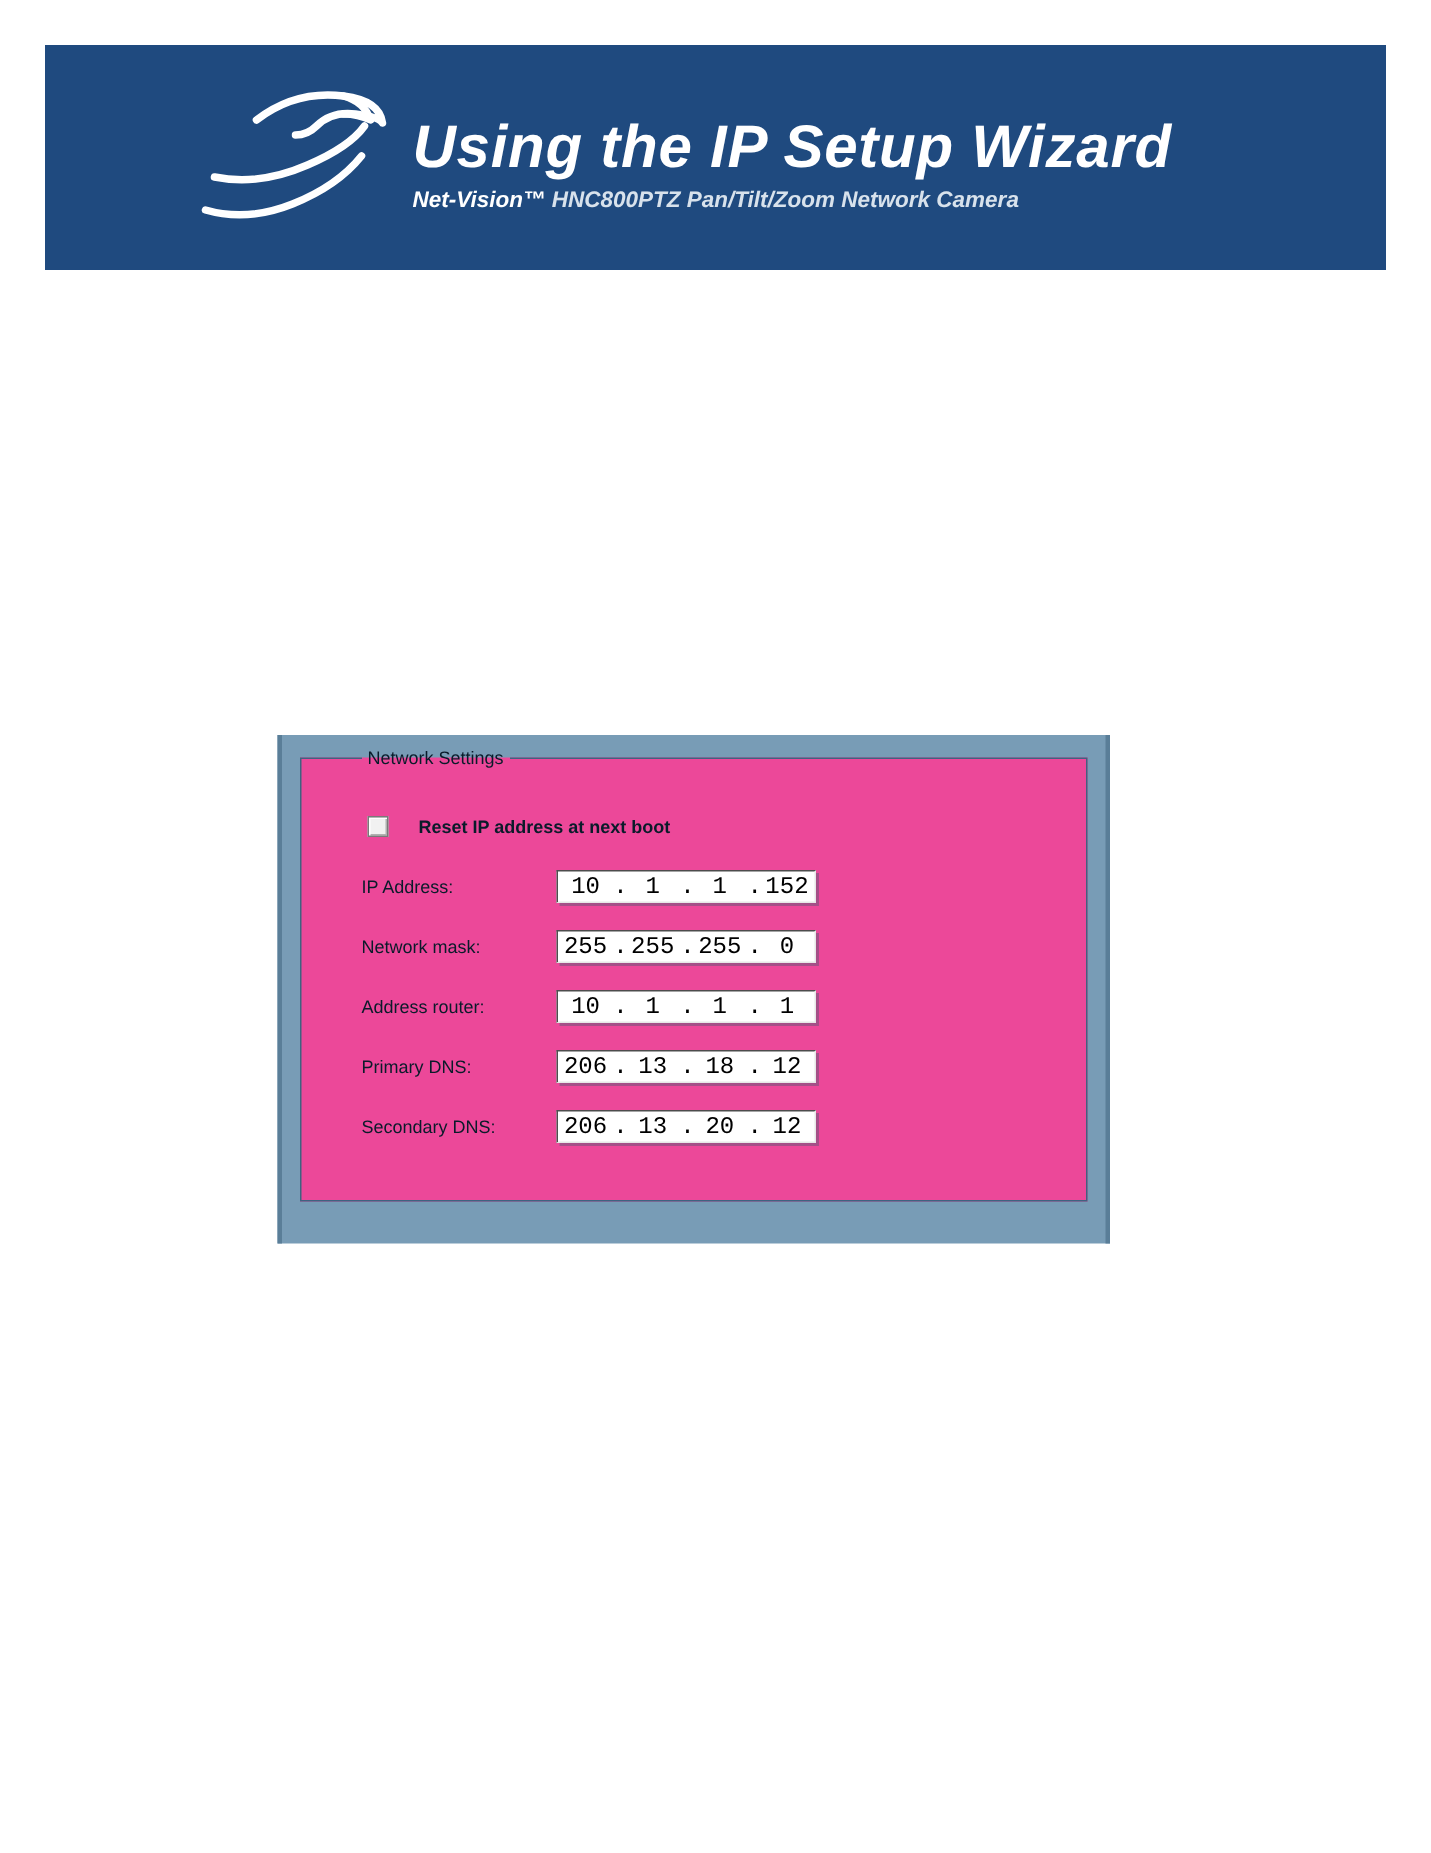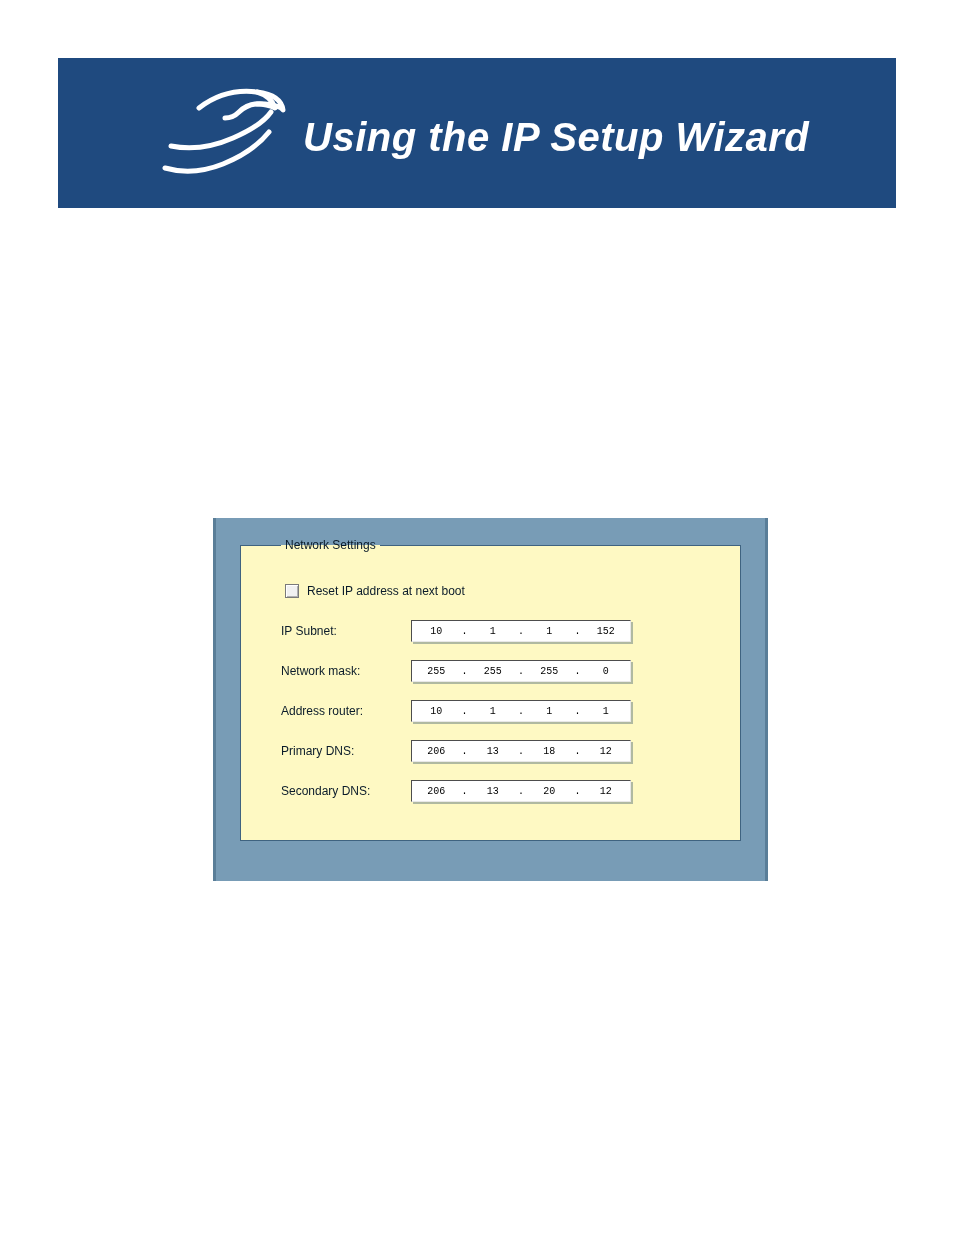--- a/index.html
+++ b/index.html
@@ -5,21 +5,21 @@
   * { box-sizing: border-box; }
   body {
     margin: 0;
     padding: 0;
     background: #ffffff;
     font-family: Tahoma, Arial, sans-serif;
     width: 954px;
   }
   .page {
     width: 954px;
-    padding: 58px;
+    padding: 30px;
   }
   .banner {
     background: #1f4a7f;
     width: 100%;
     height: 150px;
     position: relative;
     overflow: hidden;
   }
   .banner-inner {
     display: flex;
@@ -58,35 +58,36 @@
   .panel {
     margin: 310px 0 0 155px;
     width: 555px;
     background: #789cb6;
     padding: 8px 12px 28px 12px;
     border-left: 3px solid #5a7e98;
     border-right: 3px solid #5a7e98;
   }
   fieldset.net {
     border: 1px solid #3f6380;
-    margin: 12px;
+    margin: 0;
     padding: 24px 20px 20px 40px;
     position: relative;
-    background: #fef9c3;
+    background: #ec4899;
   }
   fieldset.net legend {
     color: #0a1b2a;
     font-size: 12px;
     padding: 0 4px;
   }
   .chk-row {
     display: flex;
     align-items: center;
-    gap: 8px;
+    gap: 20px;
     margin: 8px 0 22px 4px;
+    font-weight: bold;
   }
   .chk {
     width: 14px;
     height: 14px;
     background: #f1f1f1;
     border: 1px solid #7a7a7a;
     box-shadow: inset 1px 1px 0 #ffffff, inset -1px -1px 0 #b0b0b0;
   }
   .chk-label, .lbl {
     font-size: 12px;
@@ -100,24 +101,24 @@
   .lbl { width: 130px; }
   .ipbox {
     display: flex;
     align-items: center;
     background: #ffffff;
     border-top: 1px solid #4d4d4d;
     border-left: 1px solid #4d4d4d;
     border-right: 1px solid #e8e8e8;
     border-bottom: 1px solid #e8e8e8;
     box-shadow: 2px 2px 0 rgba(60,90,110,0.4);
-    width: 220px;
+    width: 173px;
     height: 22px;
     font-family: "Courier New", monospace;
-    font-size: 10px;
+    font-size: 16px;
     color: #000;
   }
   .oct {
     flex: 1;
     text-align: center;
     min-width: 0;
   }
   .dot {
     width: 8px;
     text-align: center;
@@ -135,35 +136,39 @@
           <g fill="none" stroke="#ffffff" stroke-width="5" stroke-linecap="round" stroke-linejoin="round">
             <path d="M12 90 Q40 98 70 86 Q100 74 116 54"></path>
             <path d="M18 68 Q48 74 80 60 Q108 48 118 34"></path>
             <path d="M46 30 Q72 10 104 14 Q128 17 130 32 Q128 28 112 26 Q96 24 86 34 Q80 40 72 40"></path>
             <path d="M104 14 Q118 18 122 30 Q114 26 104 26"></path>
           </g>
         </svg>
       </div>
       <div class="banner-text">
         <div class="banner-title">Using the IP Setup Wizard</div>
+        <div class="banner-sub">
+          <span class="brand">Net-Vision™</span>
+          <span>HNC800PTZ Pan/Tilt/Zoom Network Camera</span>
+        </div>
       </div>
     </div>
   </div>
 
   <div class="panel">
     <fieldset class="net">
       <legend>Network Settings</legend>
 
       <div class="chk-row">
         <div class="chk"></div>
         <span class="chk-label">Reset IP address at next boot</span>
       </div>
 
       <div class="row">
-        <div class="lbl">IP Subnet:</div>
+        <div class="lbl">IP Address:</div>
         <div class="ipbox">
           <span class="oct">10</span>
             <span class="dot">.</span>
           <span class="oct">1</span>
             <span class="dot">.</span>
           <span class="oct">1</span>
             <span class="dot">.</span>
           <span class="oct">152</span>
         </div>
       </div>

